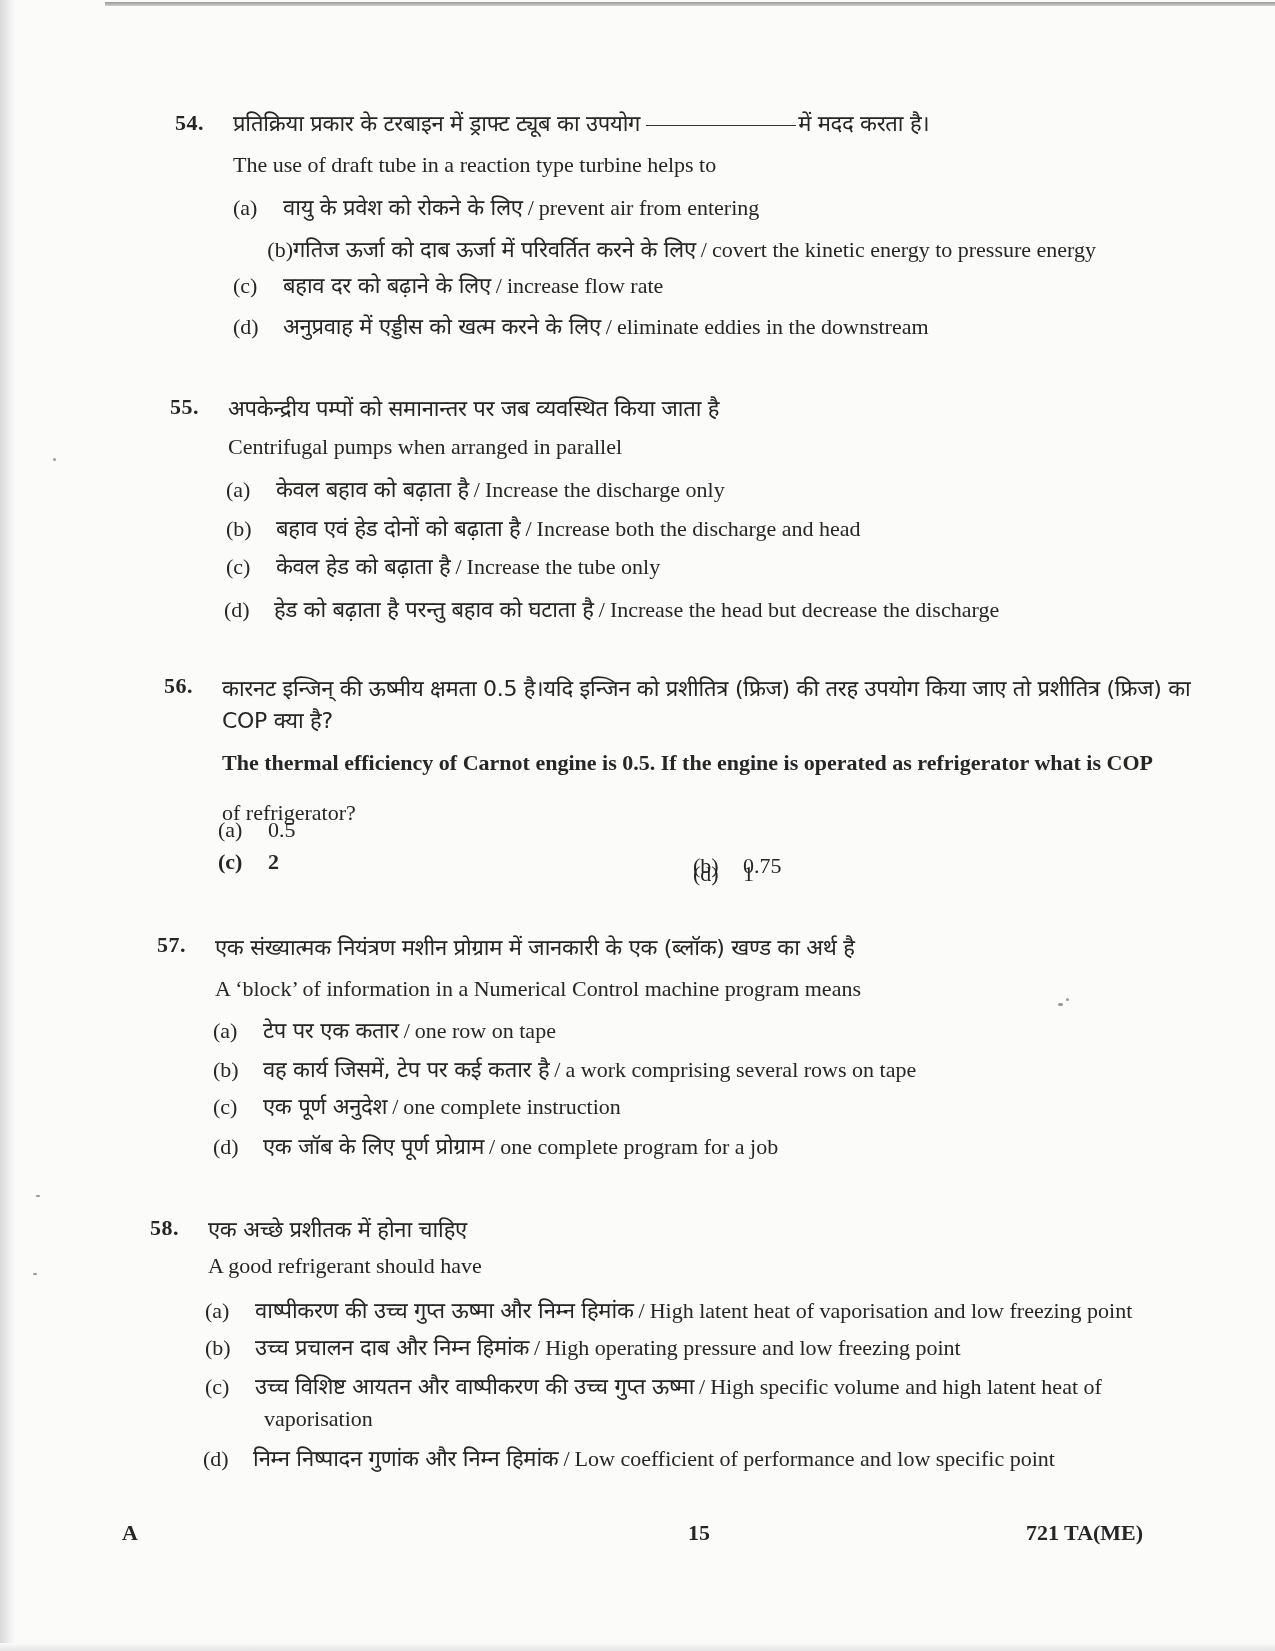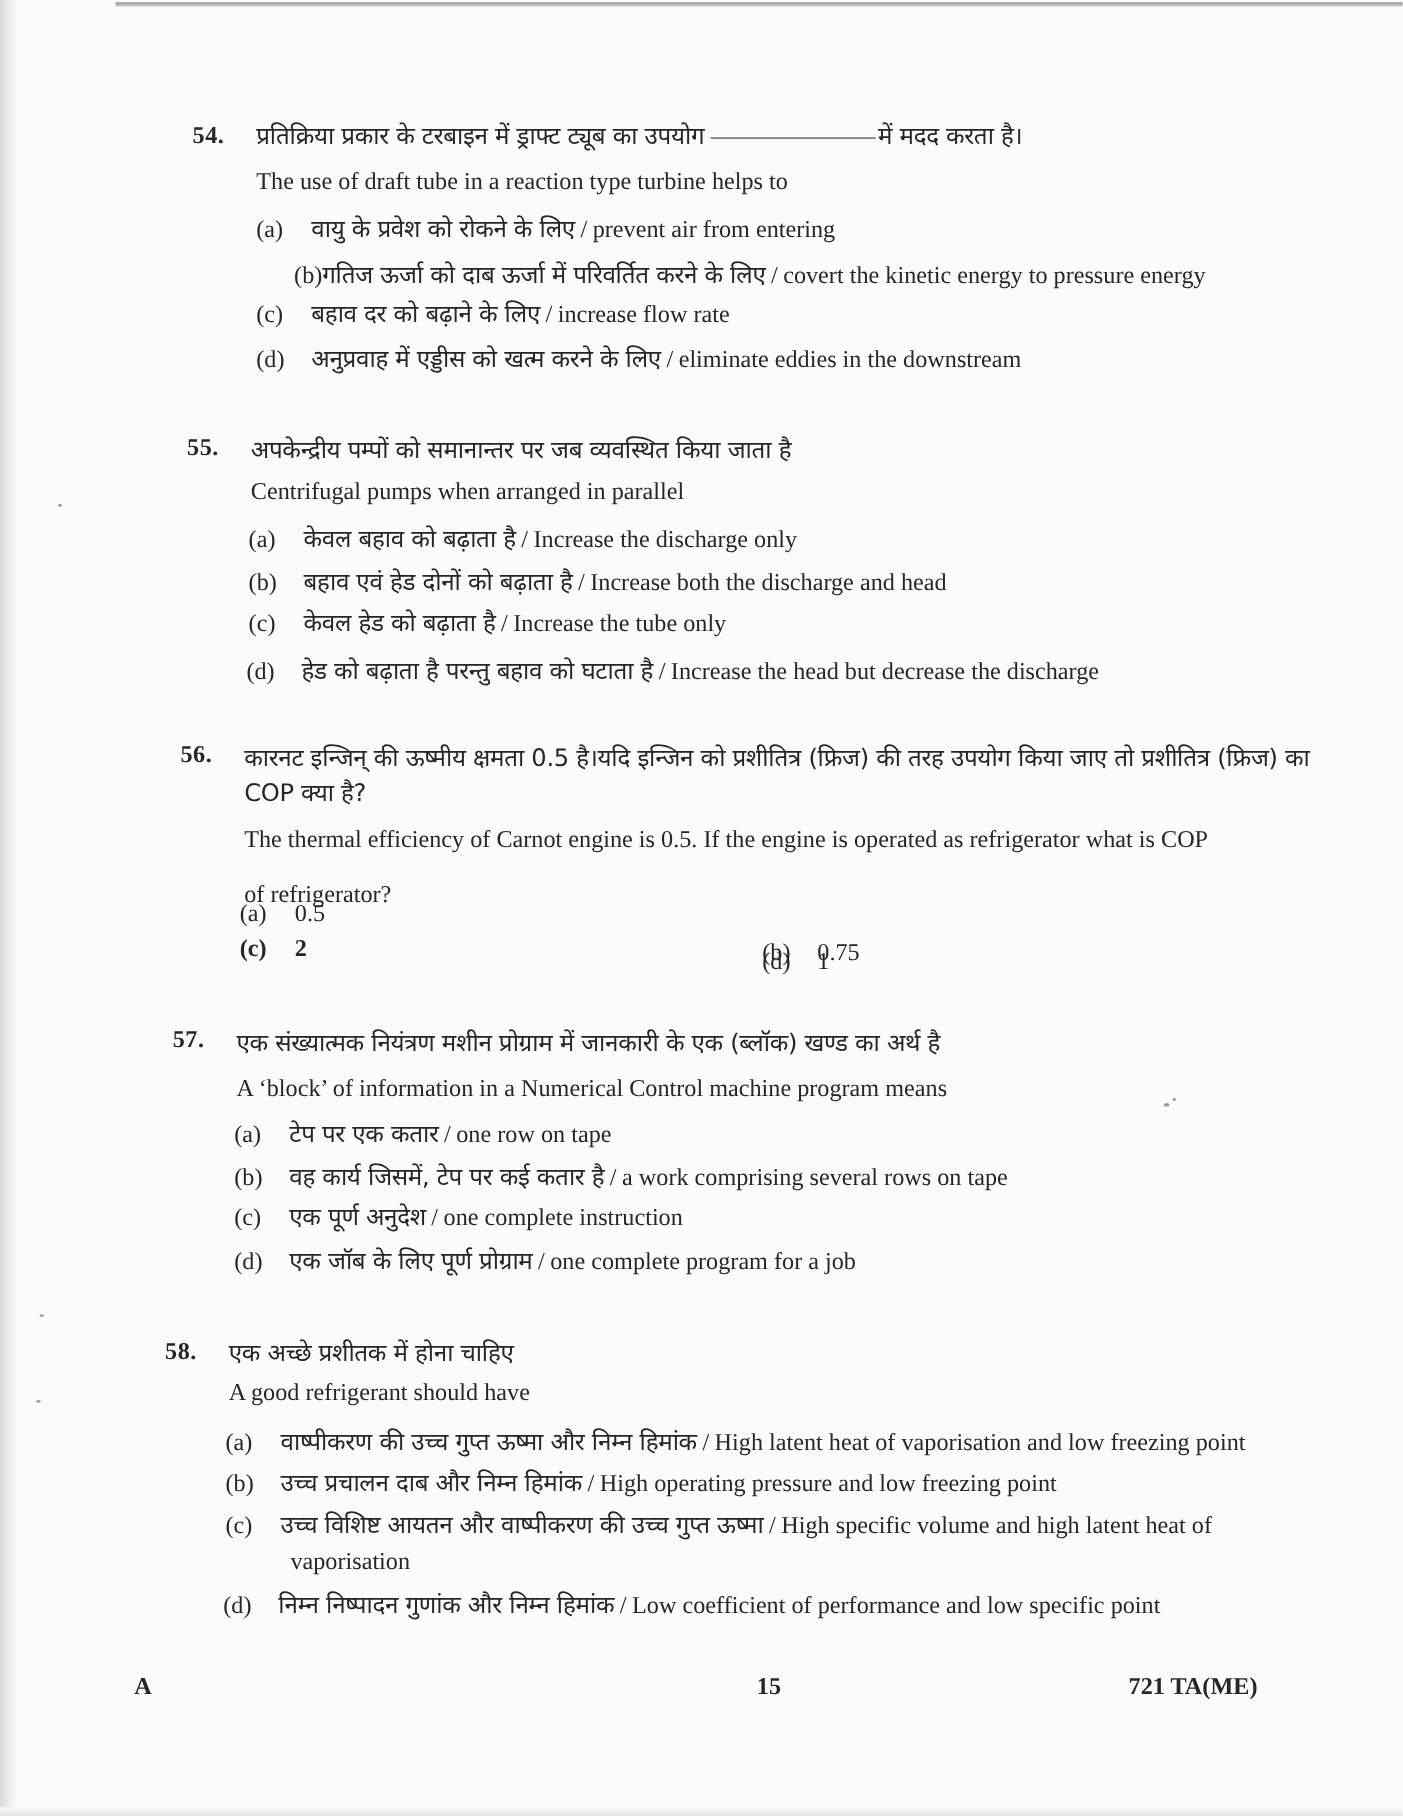--- a/index.html
+++ b/index.html
@@ -144,21 +144,21 @@
 </div>
 
 <div class="question">
   <span class="q-num" style="left:164px; top:673px;">56.</span>
   <div class="line" style="left:222px; top:676px;">
     <span class="hi">कारनट इन्जिन् की ऊष्मीय क्षमता 0.5 है।यदि इन्जिन को प्रशीतित्र (फ्रिज) की तरह उपयोग किया जाए तो प्रशीतित्र (फ्रिज) का</span>
   </div>
   <div class="line" style="left:222px; top:708px;">
     <span class="hi">COP क्या है?</span>
   </div>
-  <div class="line" style="left:222px; top:750px;">The thermal efficiency of Carnot engine is 0.5. If the engine is operated as refrigerator what is COP</div>
+  <div class="line" style="left:222px; top:750px;font-weight:bold;">The thermal efficiency of Carnot engine is 0.5. If the engine is operated as refrigerator what is COP</div>
   <div class="line" style="left:222px; top:776px;margin-top:24px;">of refrigerator?</div>
 
   <div class="opt" style="left:218px; top:817px;">
     <span class="opt-label">(a)</span><span>0.5</span>
   </div>
   <div class="opt" style="left:693px; top:825px;margin-top:28px;">
     <span class="opt-label">(b)</span><span>0.75</span>
   </div>
   <div class="opt" style="left:218px; top:849px;font-weight:bold;">
     <span class="opt-label">(c)</span><span>2</span>

